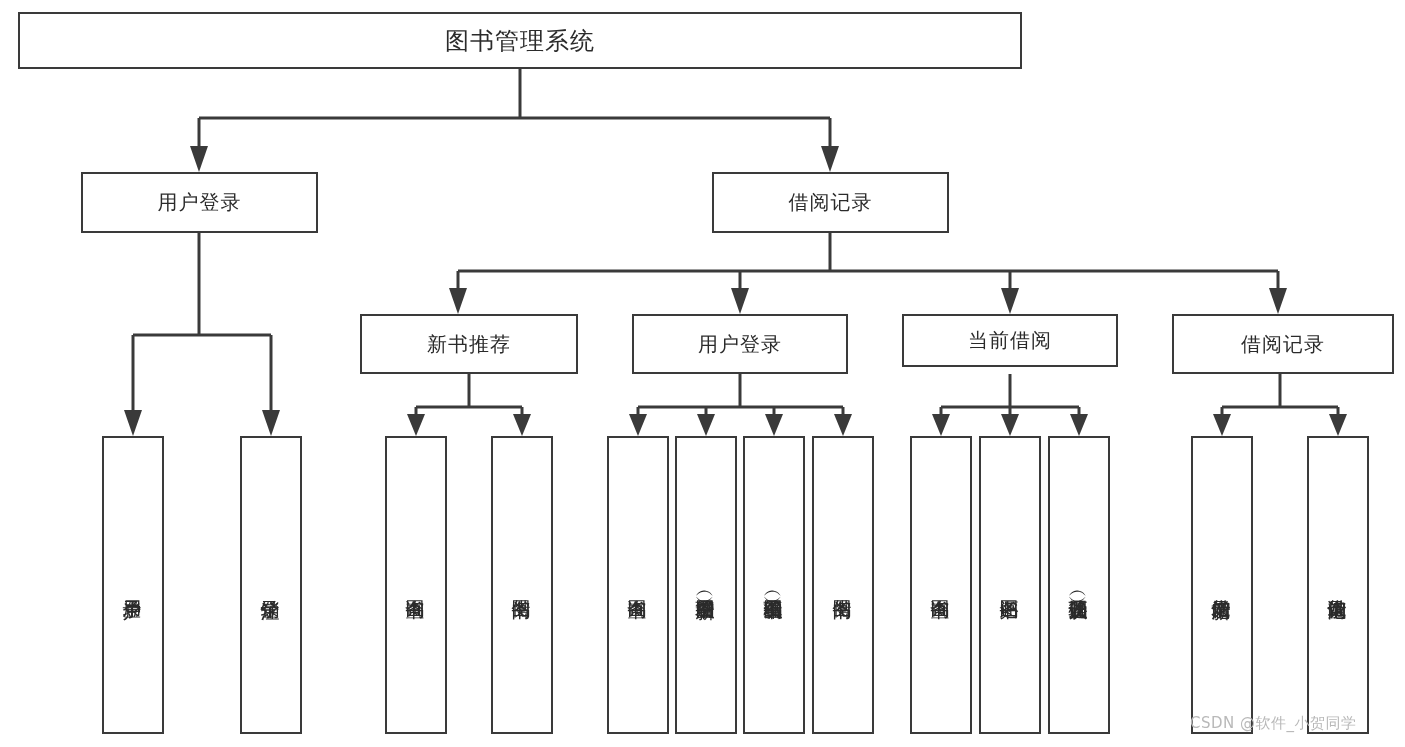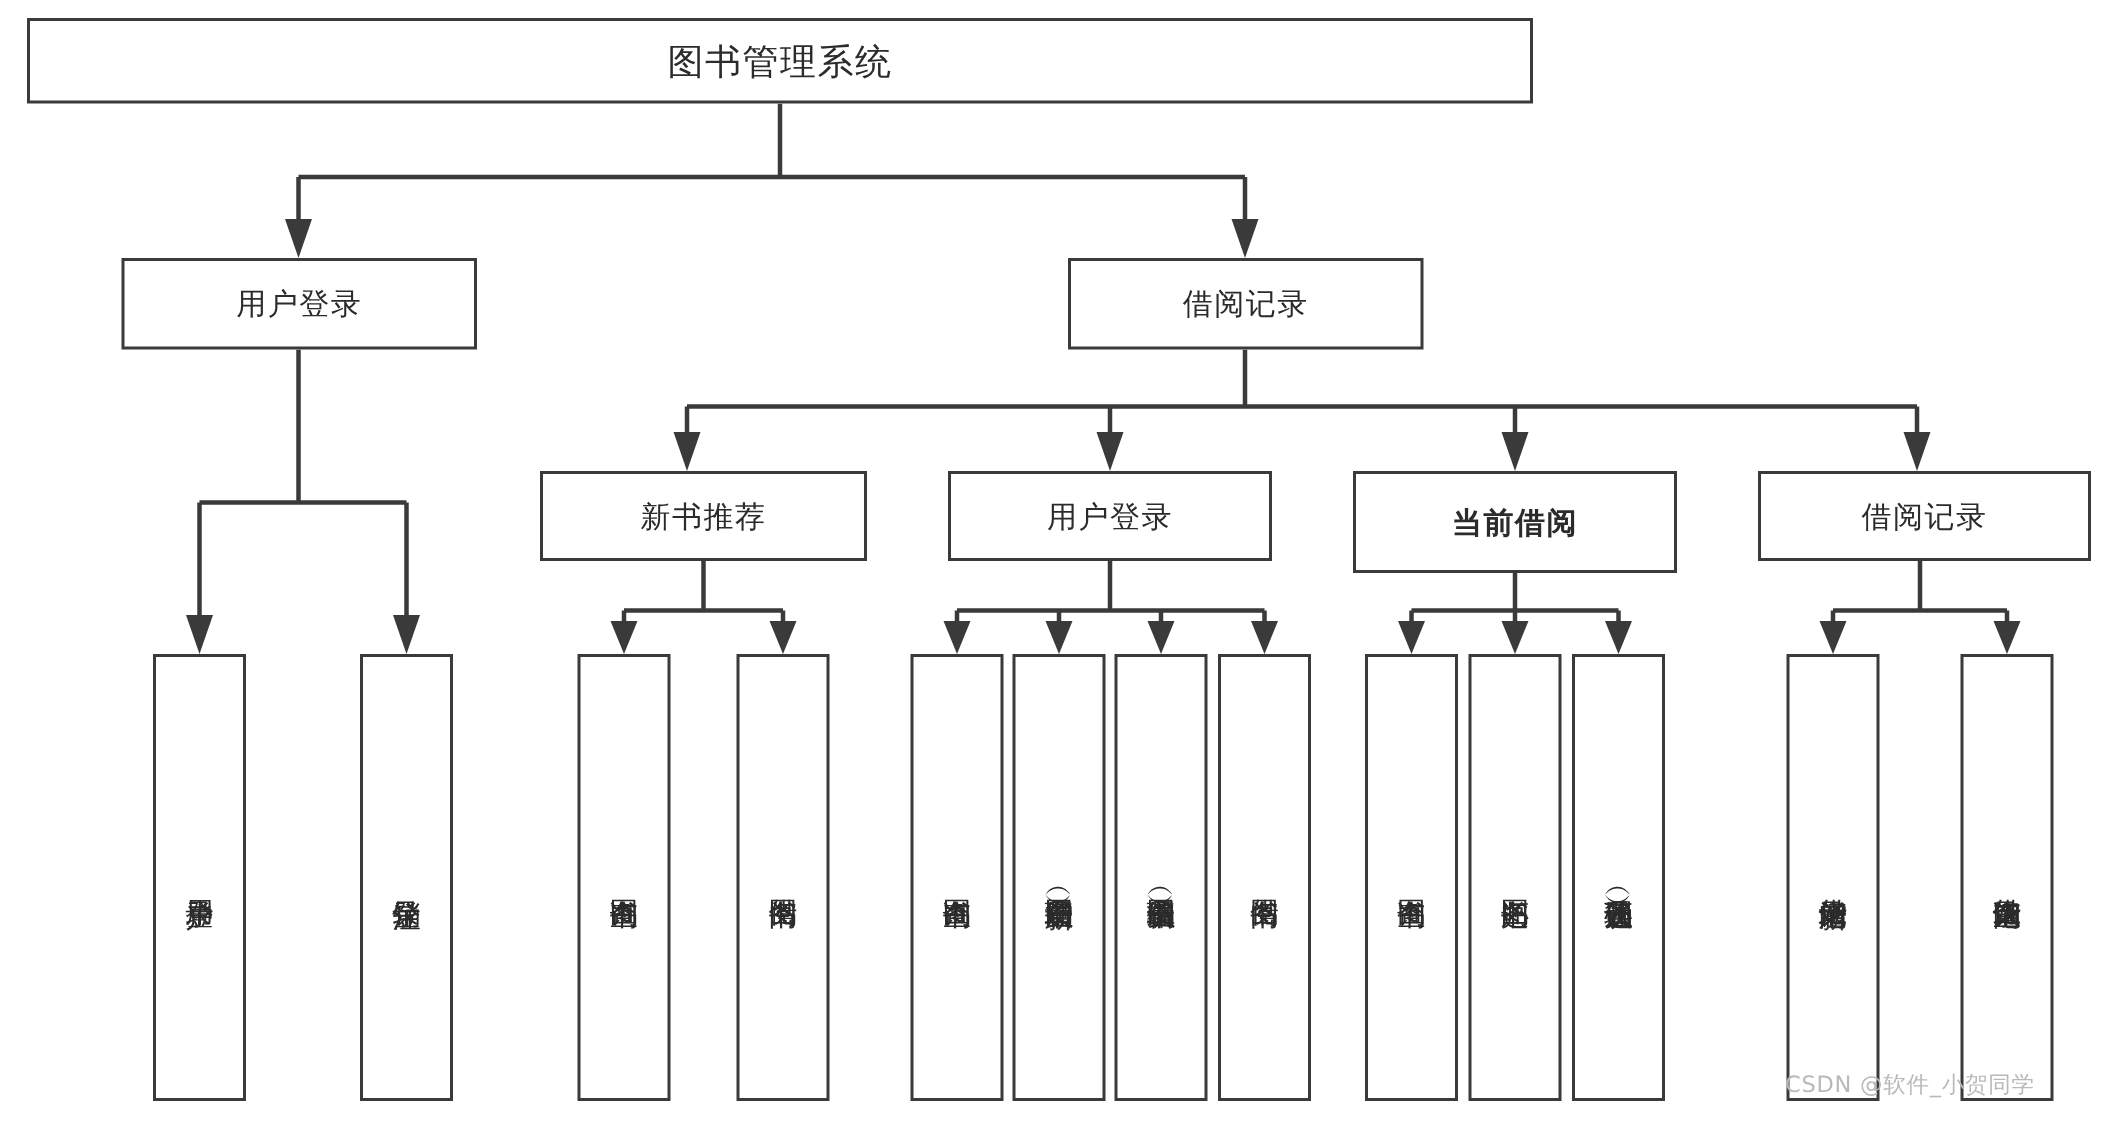--- a/index.html
+++ b/index.html
@@ -160,21 +160,21 @@
   <div class="node branch" style="left:712px; top:172px; width:237px; height:61px;">
     <span>借阅记录</span>
   </div>
 
   <div class="node branch" style="left:360px; top:314px; width:218px; height:60px;justify-content:center;">
     <span>新书推荐</span>
   </div>
   <div class="node branch" style="left:632px; top:314px; width:216px; height:60px;">
     <span>用户登录</span>
   </div>
-  <div class="node branch" style="left:902px; top:314px; width:216px; height:68px;font-weight:bold;">
+  <div class="node branch" style="left:902px; top:314px; width:216px; height:53px;">
     <span>当前借阅</span>
   </div>
   <div class="node branch" style="left:1172px; top:314px; width:222px; height:60px;">
     <span>借阅记录</span>
   </div>
 
   <div class="node leaf" style="left:102px; top:436px; width:62px; height:298px;">
     <span class="leaf-text">用户登录</span>
   </div>
   <div class="node leaf" style="left:240px; top:436px; width:62px; height:298px;">

